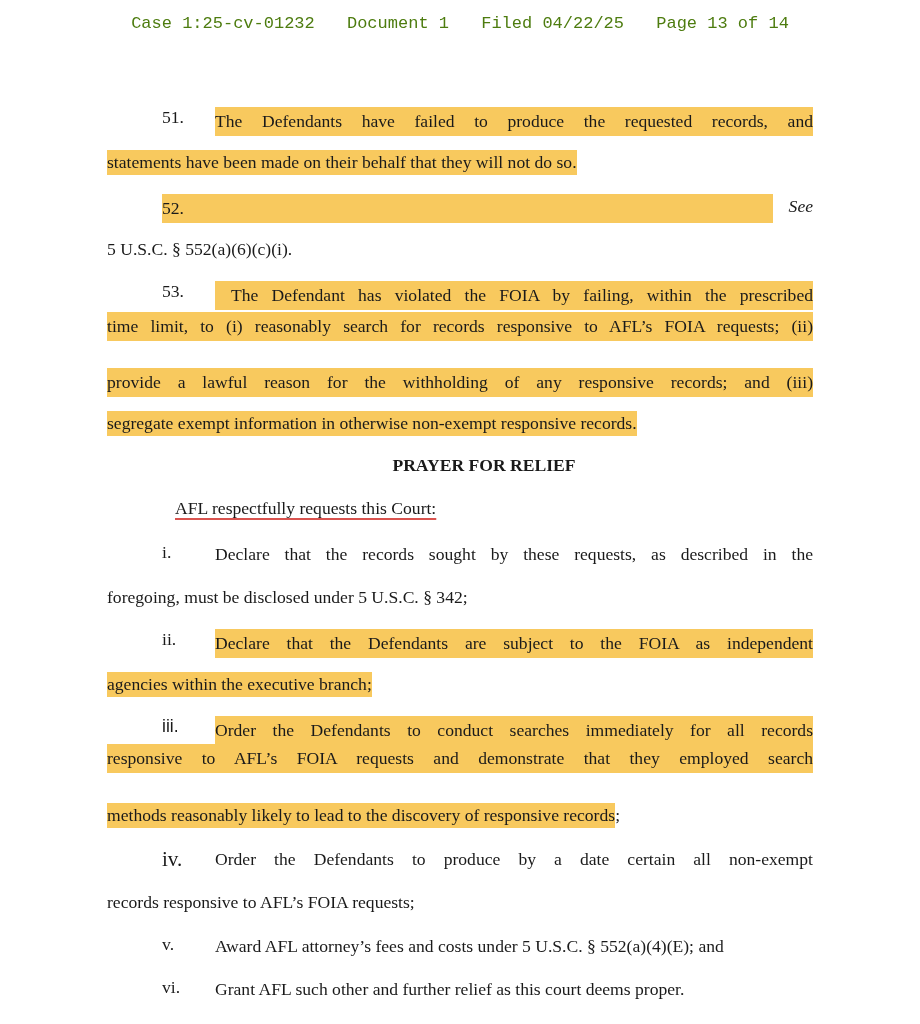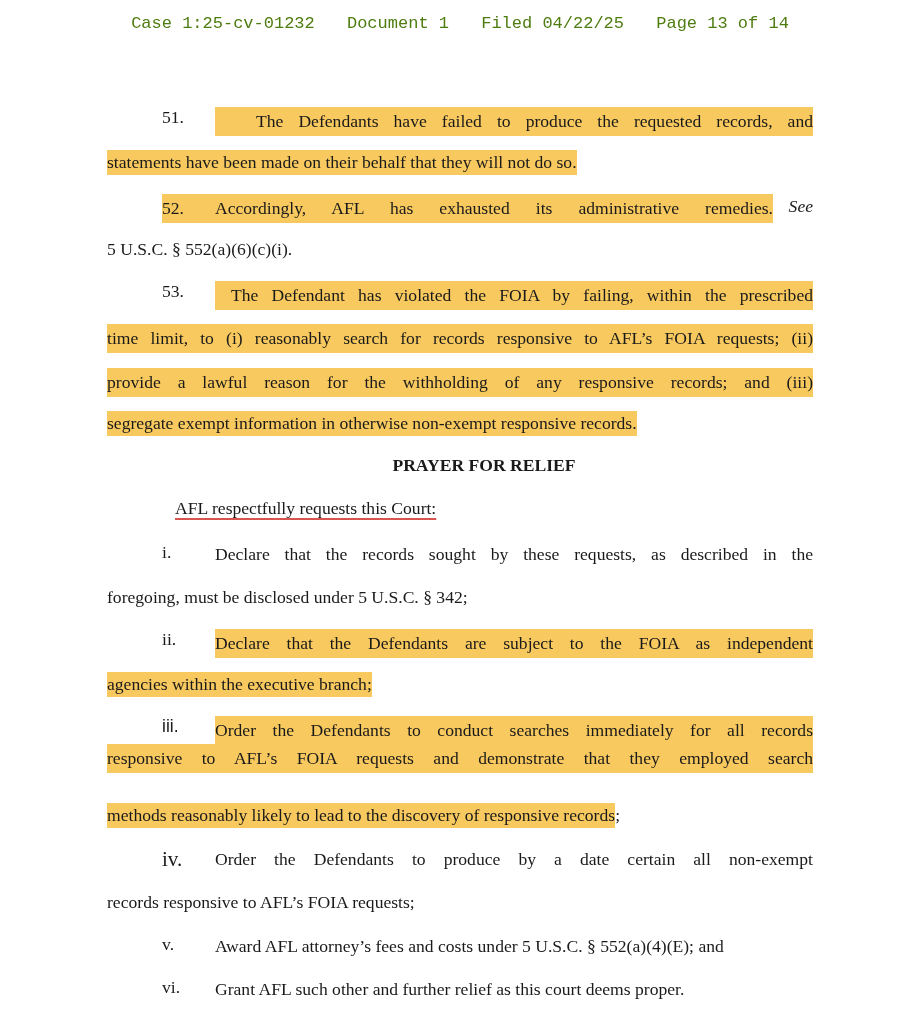--- a/index.html
+++ b/index.html
@@ -78,42 +78,41 @@
 <div class="header">
   <span>Case 1:25-cv-01232</span>
   <span>Document 1</span>
   <span>Filed 04/22/25</span>
   <span>Page 13 of 14</span>
 </div>
 
 <div>
   <span class="num" style="left:162px; top:107px; font-family:'Liberation Serif',serif; font-size:17.6px;">51.</span>
   <div class="line justify" style="left:215px; width:598px; top:107px;">
-      <span class="hl" style="display:block;padding-left:41px;">The Defendants have failed to produce the requested records, and</span>
+      <span class="hl" style="display:block;">The Defendants have failed to produce the requested records, and</span>
     </div>
   <div class="line" style="top:150px;"><span class="hl">statements have been made on their behalf that they will not do so.</span></div>
 </div>
 
 <div>
   <div class="line" style="left:162px; width:651px; top:194px; display:flex; justify-content:space-between;">
     <span class="hl" style="display:inline-flex; width:611px; justify-content:space-between;">
       <span>52.</span>
-      <span style="width:558px; text-align:justify; text-align-last:justify; display:inline-block;">Accordingly, AFL has exhausted its administrative remedies.</span>
     </span>
     <span style="font-style:italic;">See</span>
   </div>
   <div class="line" style="top:237px;">5 U.S.C. § 552(a)(6)(c)(i).</div>
 </div>
 
 <div>
   <span class="num" style="left:162px; top:281px; font-family:'Liberation Serif',serif; font-size:17.6px;">53.</span>
   <div class="line justify" style="left:215px; width:598px; top:281px;">
       <span class="hl" style="display:block;padding-left:16px;">The Defendant has violated the FOIA by failing, within the prescribed</span>
     </div>
-  <div class="line justify" style="top:324px;border-radius:7px;">
+  <div class="line justify" style="top:312px;border-radius:7px;">
       <span class="hl" style="display:block;">time limit, to (i) reasonably search for records responsive to AFL’s FOIA requests; (ii)</span>
     </div>
   <div class="line justify" style="top:368px;">
       <span class="hl" style="display:block;">provide a lawful reason for the withholding of any responsive records; and (iii)</span>
     </div>
   <div class="line" style="top:411px;"><span class="hl">segregate exempt information in otherwise non-exempt responsive records.</span></div>
 </div>
 
 <div class="heading" style="top:455px;">PRAYER FOR RELIEF</div>
 

